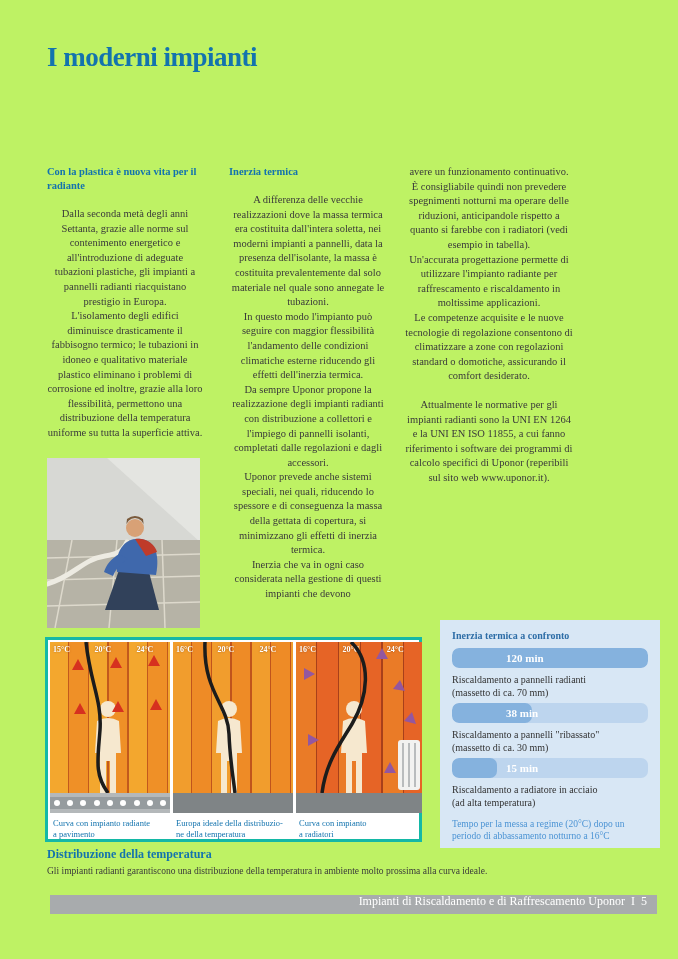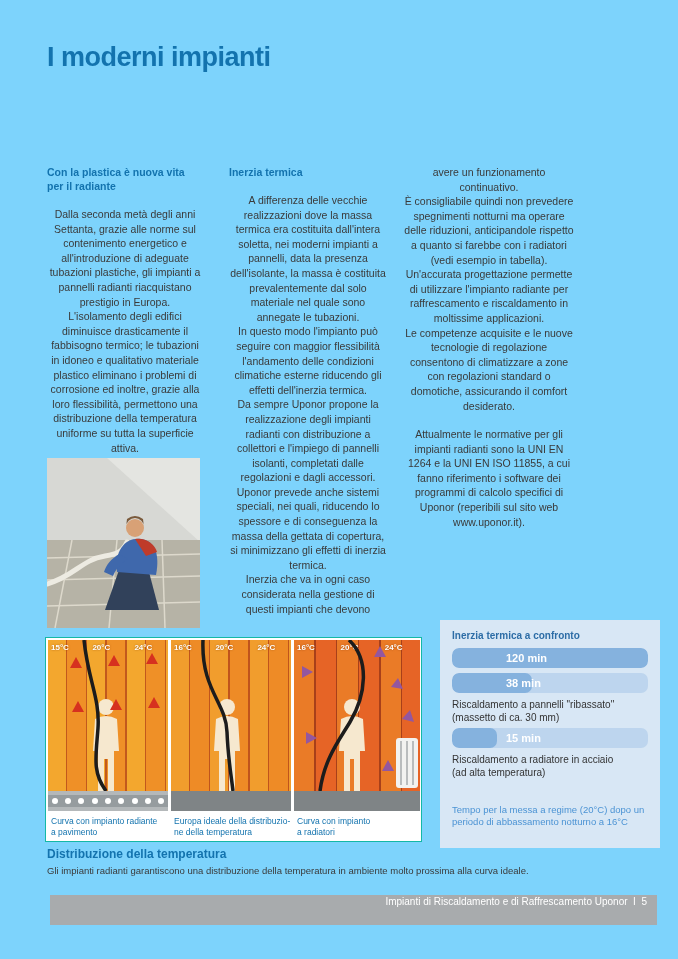--- a/index.html
+++ b/index.html
@@ -1,30 +1,30 @@
 <!DOCTYPE html>
 <html><head>
 <meta charset="utf-8">
 <style>
   html,body{margin:0;padding:0;background:#ffffff;}
-  .page{position:relative;width:678px;height:959px;background:#7dd3fc;overflow:hidden;
-        font-family:Liberation Sans, sans-serif;color:#3a3a3a;}
+  .page{position:relative;width:678px;height:959px;background:#bef264;overflow:hidden;
+        font-family:Liberation Serif, serif;color:#3a3a3a;}
   .page-title{position:absolute;left:47px;top:42px;font-size:27px;font-weight:bold;
         color:#1373ae;letter-spacing:-0.5px;}
   .col{position:absolute;top:165px;}
   .col1{left:47px;width:156px;}
   .col2{left:229px;width:158px;}
   .col3{left:404px;width:170px;}
   .col-heading{font-size:10.5px;font-weight:bold;color:#1373ae;line-height:14px;margin:0 0 14px 0;}
   .body-text{font-size:10.5px;line-height:14.6px;color:#3a3a3a;white-space:pre-line;margin:0;text-align:center;}
   .para-gap{margin-top:14px;}
   .photo{position:absolute;left:47px;top:458px;width:153px;height:170px;overflow:hidden;}
   
   .chart-box{position:absolute;left:45px;top:637px;width:377px;height:205px;
-        border:1px solid #14b8a6;background:#fff;box-sizing:border-box;}
+        border:3px solid #14b8a6;background:#fff;box-sizing:border-box;}
   .panel{position:absolute;top:2px;height:151px;overflow:hidden;}
   .panel-1{left:2px;width:120px;
      background:repeating-linear-gradient(90deg,#f3a72e 0 18px,#c2591d 18px 19.5px,#ef9027 19.5px 38px,#c2591d 38px 39.5px);}
   .panel-2{left:125px;width:120px;
      background:repeating-linear-gradient(90deg,#f19d2d 0 18px,#c0541c 18px 19.5px,#ee8b26 19.5px 38px,#c0541c 38px 39.5px);}
   .panel-3{left:248px;width:126px;
      background:repeating-linear-gradient(90deg,#ea7b27 0 20px,#a8401a 20px 21.5px,#e66426 21.5px 42px,#a8401a 42px 43.5px);}
   .temp{position:absolute;top:3px;font-size:8px;font-weight:bold;color:#ffffff;text-shadow:0 0 2px rgba(120,50,0,.6);}
   .t0{left:3px;} .t1{left:37%;} .t2{left:72%;}
   .panel-svg{position:absolute;left:0;top:0;}
@@ -38,26 +38,26 @@
   .cap-1{left:5px;width:118px;} .cap-2{left:128px;width:118px;} .cap-3{left:251px;width:122px;}
   
   .inertia-box{position:absolute;left:440px;top:620px;width:220px;height:228px;background:#d8e7f5;
         box-sizing:border-box;padding:10px 12px;}
   .ib-title{font-size:10px;font-weight:bold;color:#2d6da6;margin:0 0 7px 0;}
   .bar-track{position:relative;height:20px;border-radius:7px;background:#bdd5ee;margin:3px 0 5px;overflow:hidden;}
   .bar-fill{position:absolute;left:0;top:0;height:100%;border-radius:7px;background:#85b2de;
         display:flex;align-items:center;}
   .bar-label{color:#ffffff;font-weight:bold;font-size:11px;padding-left:10px;white-space:nowrap;margin-left:44px;}
   .ib-item-label{font-size:10px;line-height:13px;color:#333333;margin:0 0 4px 0;}
-  .ib-note{font-size:9.5px;line-height:12px;color:#4b93d4;margin-top:25px;}
+  .ib-note{font-size:9.5px;line-height:12px;color:#4b93d4;margin-top:9px;}
   
   .dist-heading{position:absolute;left:47px;top:847px;font-size:12px;font-weight:bold;color:#1373ae;}
   .dist-body{position:absolute;left:47px;top:865px;width:575px;font-size:9.5px;line-height:12px;color:#3a3a3a;}
-  .footer-bar{position:absolute;left:50px;top:895px;width:607px;height:30px;background:#a8abad;
-        box-sizing:border-box;color:#ffffff;font-size:10px;line-height:13px;text-align:right;
+  .footer-bar{position:absolute;left:50px;top:895px;width:607px;height:19px;background:#a8abad;
+        box-sizing:border-box;color:#ffffff;font-size:12px;line-height:13px;text-align:right;
         padding-right:10px;white-space:pre;}
 </style>
 </head>
 <body>
 
 <div class="page">
 
   <div class="page-title">I moderni impianti</div>
 
   <div class="col col1">
@@ -196,20 +196,21 @@
   </div>
 
   <div class="inertia-box">
     <p class="ib-title">Inerzia termica a confronto</p>
 
     <div class="bar-track">
       <div class="bar-fill" style="width: 100%;">
         <span class="bar-label">120 min</span>
       </div>
     </div>
+    <p class="ib-item-label"><span>Riscaldamento a pannelli radianti</span><br><span>(massetto di ca. 70 mm)</span></p>
 
     <div class="bar-track">
       <div class="bar-fill" style="width: 41%;">
         <span class="bar-label">38 min</span>
       </div>
     </div>
     <p class="ib-item-label"><span>Riscaldamento a pannelli "ribassato"</span><br><span>(massetto di ca. 30 mm)</span></p>
 
     <div class="bar-track">
       <div class="bar-fill" style="width: 23%;">

